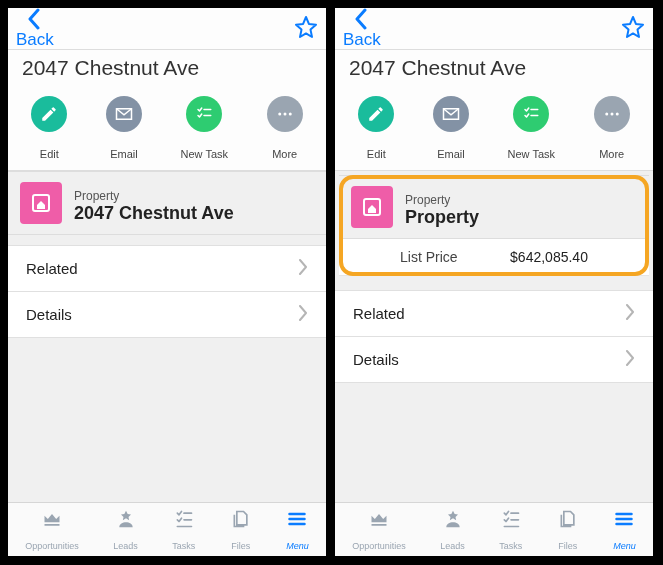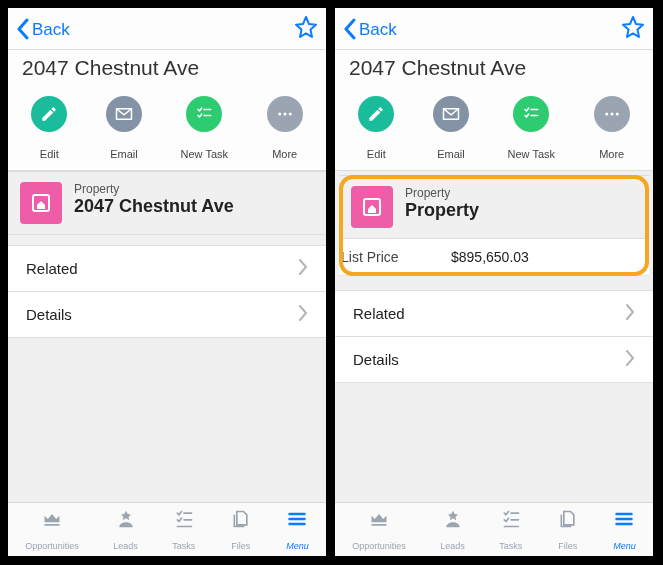--- a/index.html
+++ b/index.html
@@ -6,52 +6,53 @@
   body { background: #000; padding: 7px; }
   .frame { display: flex; gap: 7px; }
   .phone {
     width: 320px; height: 550px; background: #f0f0f0;
     display: flex; flex-direction: column; position: relative; border: 1px solid #000;
   }
   .navbar {
     height: 42px; background: #fdfdfd; border-bottom: 1px solid #ddd;
     display: flex; align-items: center; justify-content: space-between; padding: 0 8px;
   }
-  .back { display: flex; align-items: flex-end; color: #0a7cff; font-size: 17px; cursor: pointer; }
+  .back { display: flex; align-items: center; color: #0a7cff; font-size: 17px; cursor: pointer; flex-direction: column; }
   .back svg { width: 14px; height: 22px; margin-right: 2px; }
   .star svg { width: 24px; height: 24px; }
   .title-row { background: #fdfdfd; padding: 6px 14px 10px; font-size: 21px; font-weight: 400; color: #333; }
   .actions {
     background: #fdfdfd; border-bottom: 1px solid #ddd;
     display: flex; justify-content: space-around; padding: 6px 4px 10px;
   }
   .action { display: flex; flex-direction: column; align-items: center; gap: 16px; cursor: pointer; }
   .action-circle {
     width: 36px; height: 36px; border-radius: 50%;
     display: flex; align-items: center; justify-content: center; color: #fff;
   }
   .c-teal { background: #1abc9c; }
   .c-gray { background: #8392a5; }
   .c-green { background: #2ecc71; }
   .c-gray2 { background: #9aa5b1; }
   .action-label { font-size: 11px; color: #444; }
   .card {
     background: #f0f0f0; border-top: 1px solid #ddd; border-bottom: 1px solid #ddd;
-    padding: 10px 12px; display: flex; align-items: flex-start; gap: 12px; position: relative;
+    padding: 10px 12px; display: flex; align-items: flex-end; gap: 12px; position: relative;
   }
   .card-icon {
     width: 42px; height: 42px; background: #ef5da8; border-radius: 4px;
     display: flex; align-items: center; justify-content: center;
   }
   .card-text .sub { font-size: 12px; color: #555; }
   .card-text .main { font-size: 18px; font-weight: 600; color: #222; }
   .fields { background: #fff; border-bottom: 1px solid #e5e5e5; }
   .field-row {
     display: flex; padding: 10px 2px; font-size: 14px;
     border-top: 1px solid #eee;
+    justify-content: center;
   }
   .field-row:first-child { border-top: none; }
   .field-label { width: 110px; color: #444; }
   .field-value { color: #222; }
   .list-item {
     background: #fff; border-bottom: 1px solid #e0e0e0;
     padding: 13px 18px; display: flex; align-items: center; justify-content: space-between;
     font-size: 15px; color: #222; cursor: pointer; margin-top: 6px;
   }
   .list-item + .list-item { margin-top: 0; border-top: none; }
@@ -258,21 +259,21 @@
             </svg>
         </div>
         <div class="card-text">
           <div class="sub">Property</div>
           <div class="main">Property</div>
         </div>
       </div>
       <div class="fields">
         <div class="field-row">
           <div class="field-label">List Price</div>
-          <div class="field-value">$895,650.03</div>
+          <div class="field-value">$642,085.40</div>
         </div>
       </div>
     </div>
 
     <div class="list-item first">
       <span>Related</span>
       <span class="chev"><svg viewBox="0 0 10 16">
             <path d="M2 1l6 7-6 7" stroke="#b5b5b5" stroke-width="2" fill="none" stroke-linecap="round" stroke-linejoin="round"></path>
           </svg></span>
     </div>

